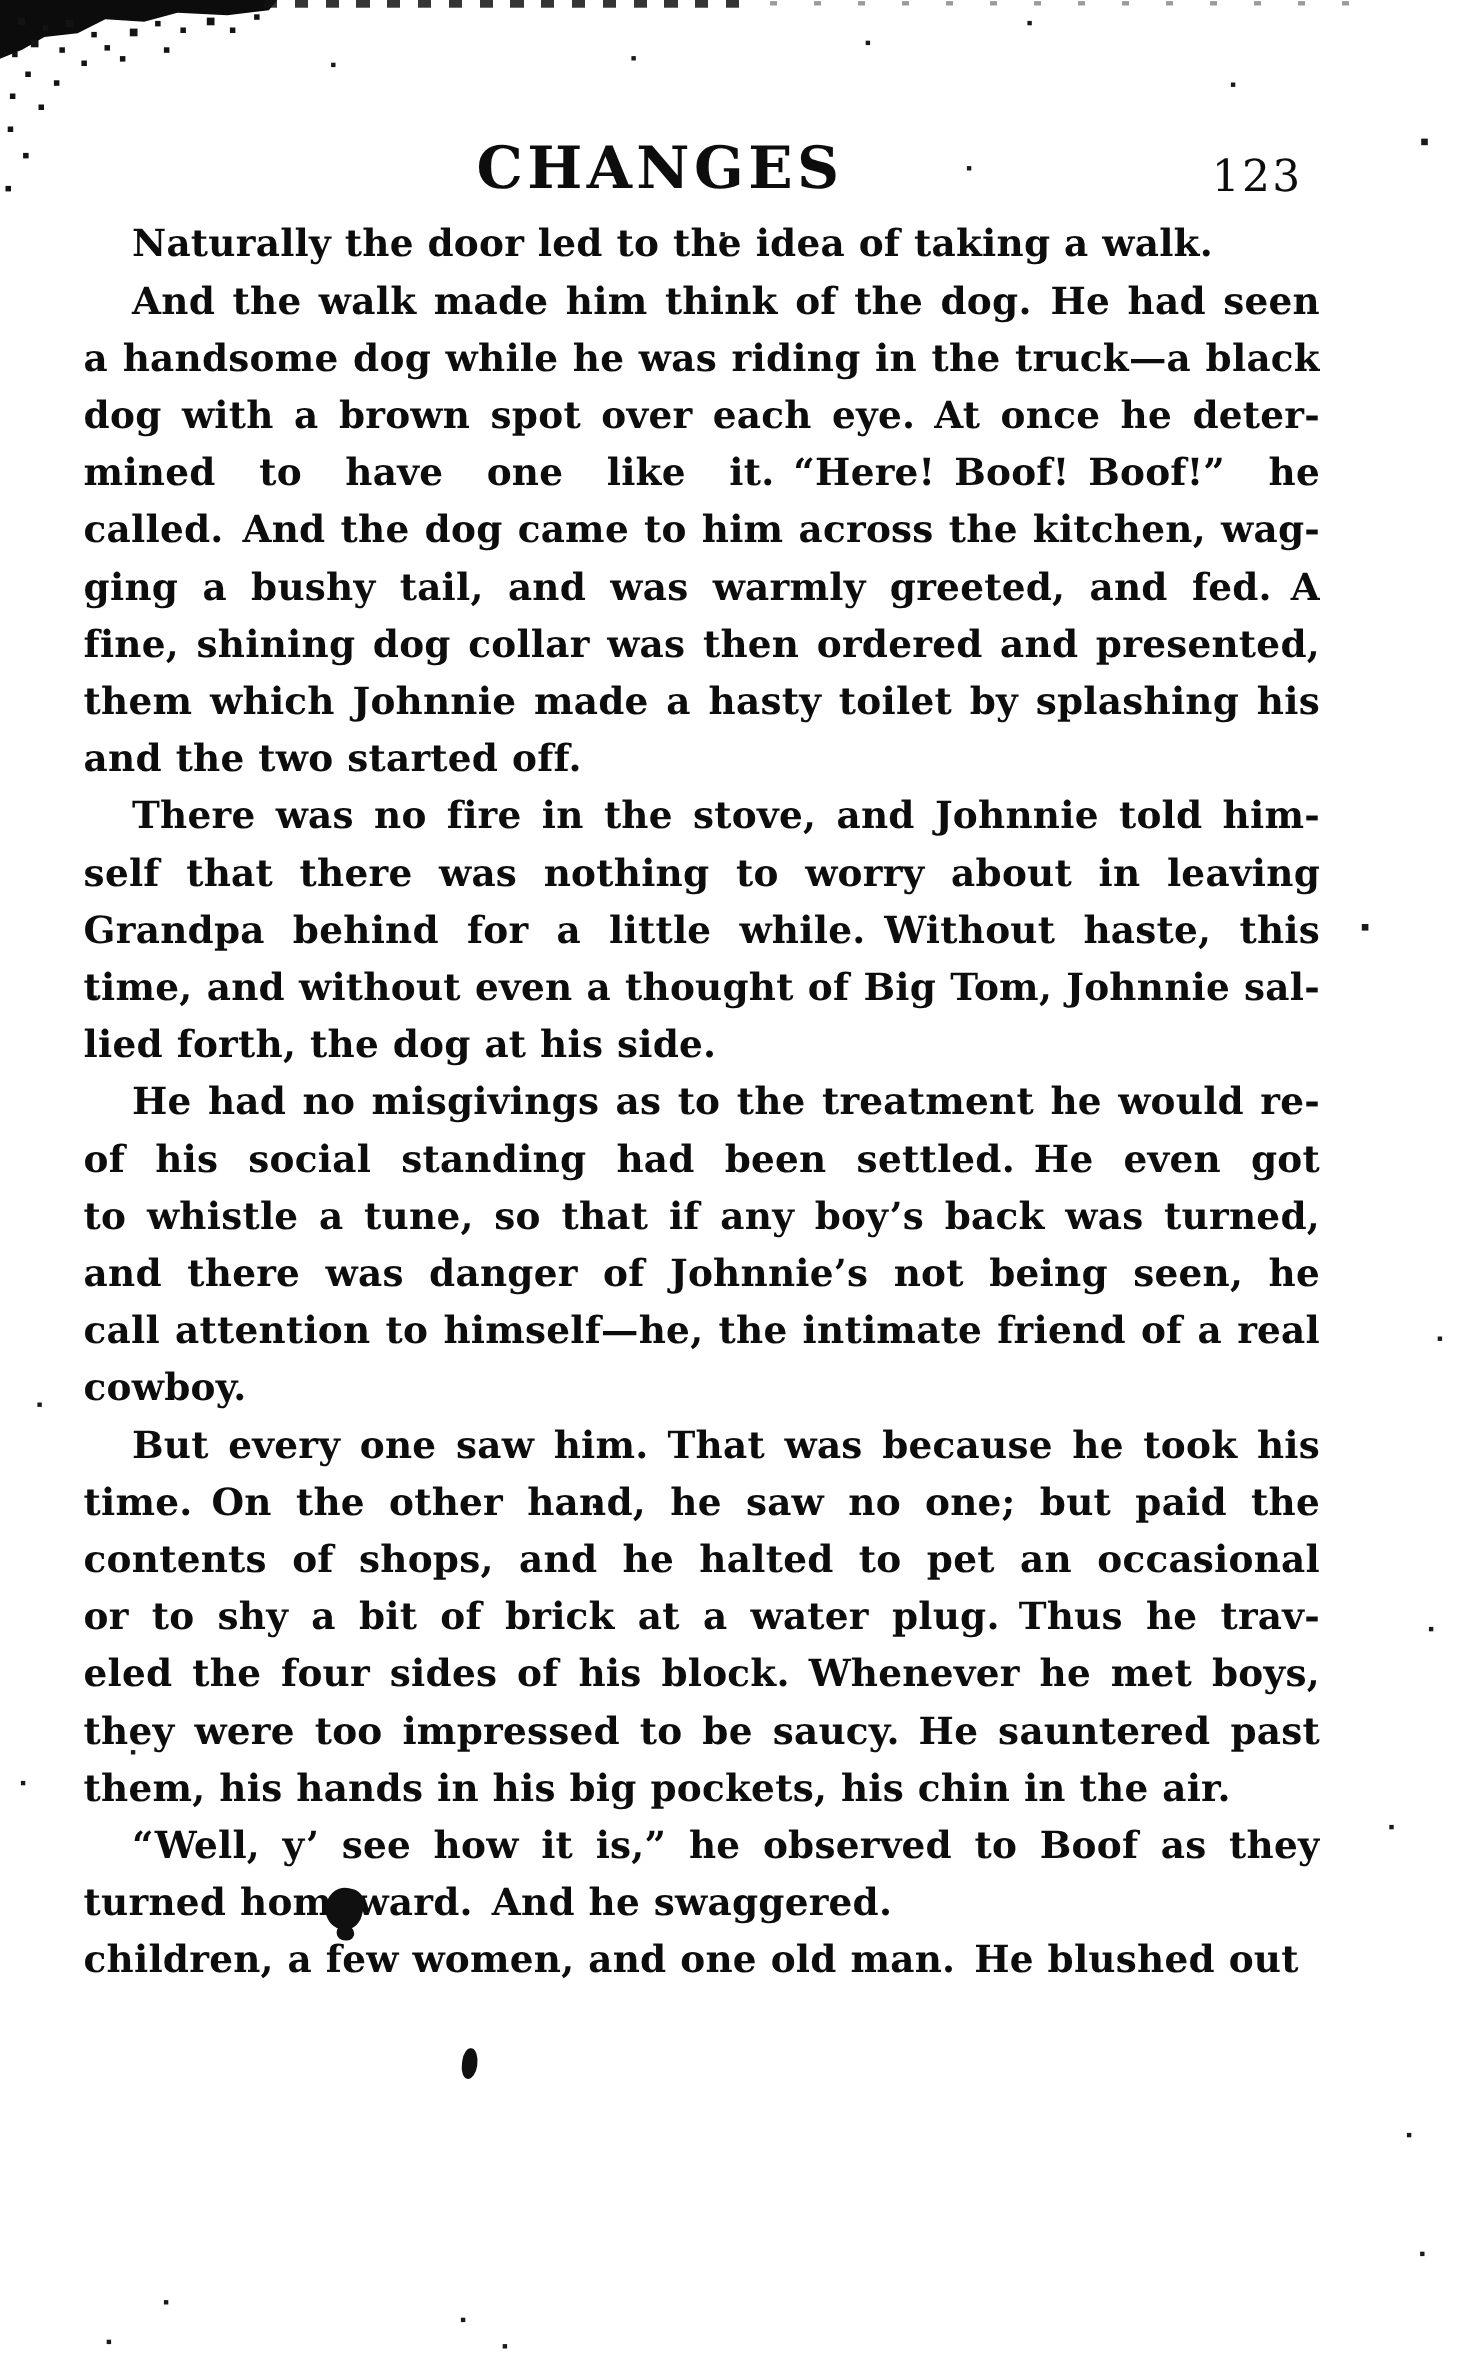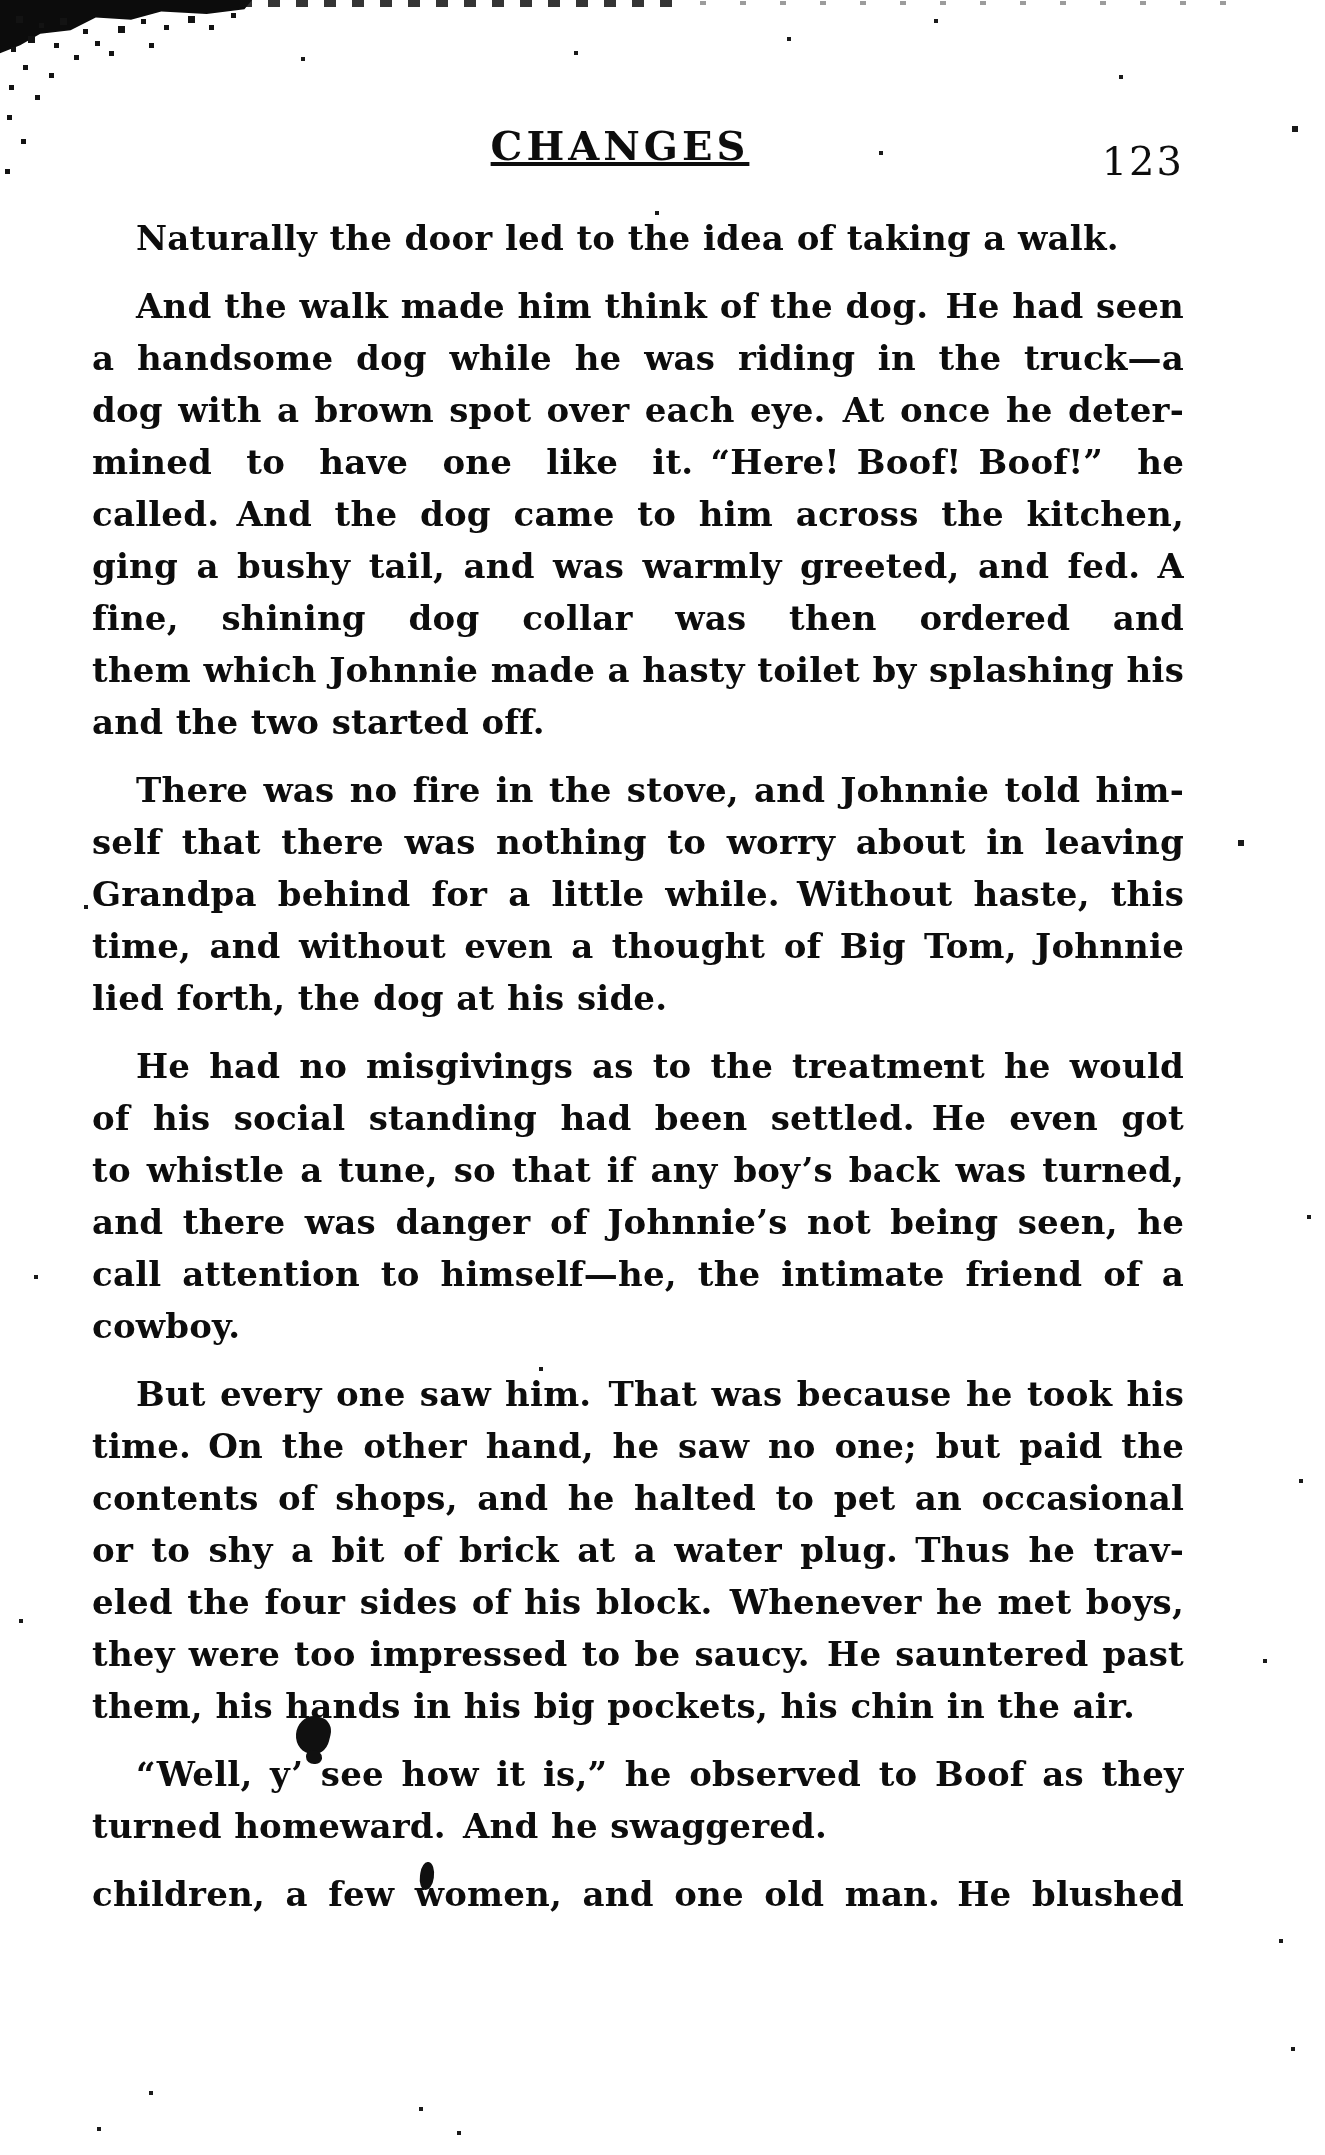--- a/index.html
+++ b/index.html
@@ -20,46 +20,45 @@
   
   .running-head {
     position: absolute;
     top: 122px;
     left: 0;
     width: 100%;
     height: 52px;
   }
   .head-title {
     position: absolute;
-    left: 620px;
+    left: 600px;
     transform: translateX(-50%);
-    font-size: 40px;
+    font-size: 53px;
     font-weight: 700;
     letter-spacing: 4px;
     white-space: nowrap;
-    text-decoration: underline;
   }
   .page-number {
     position: absolute;
     right: 141px;
     top: 0;
     font-size: 40px;
     font-weight: 400;
     letter-spacing: 2px;
     margin-top: 16px;
   }
 
   
   .text-block {
     position: absolute;
     left: 76px;
     top: 196px;
     width: 1124px;
   }
-  .para { margin: 16px; padding: 0; }
+  .para { margin: 0; padding: 0; }
   .line {
     height: 52px;
     line-height: 52px;
     font-size: 34px;
     font-weight: 700;
     letter-spacing: 0.2px;
     word-spacing: 0.5px;
     text-align: justify;
     text-align-last: justify;
     overflow: hidden;

